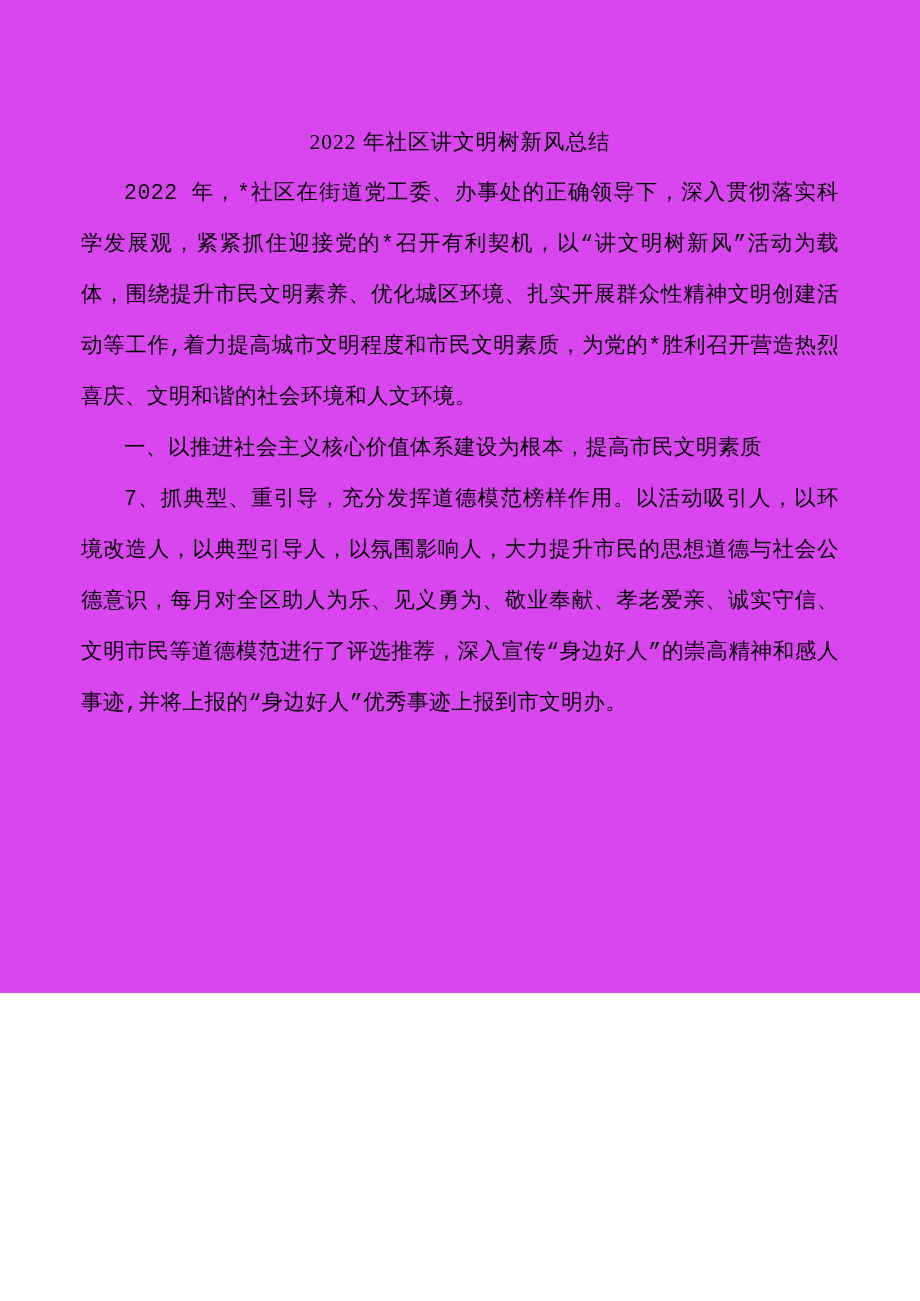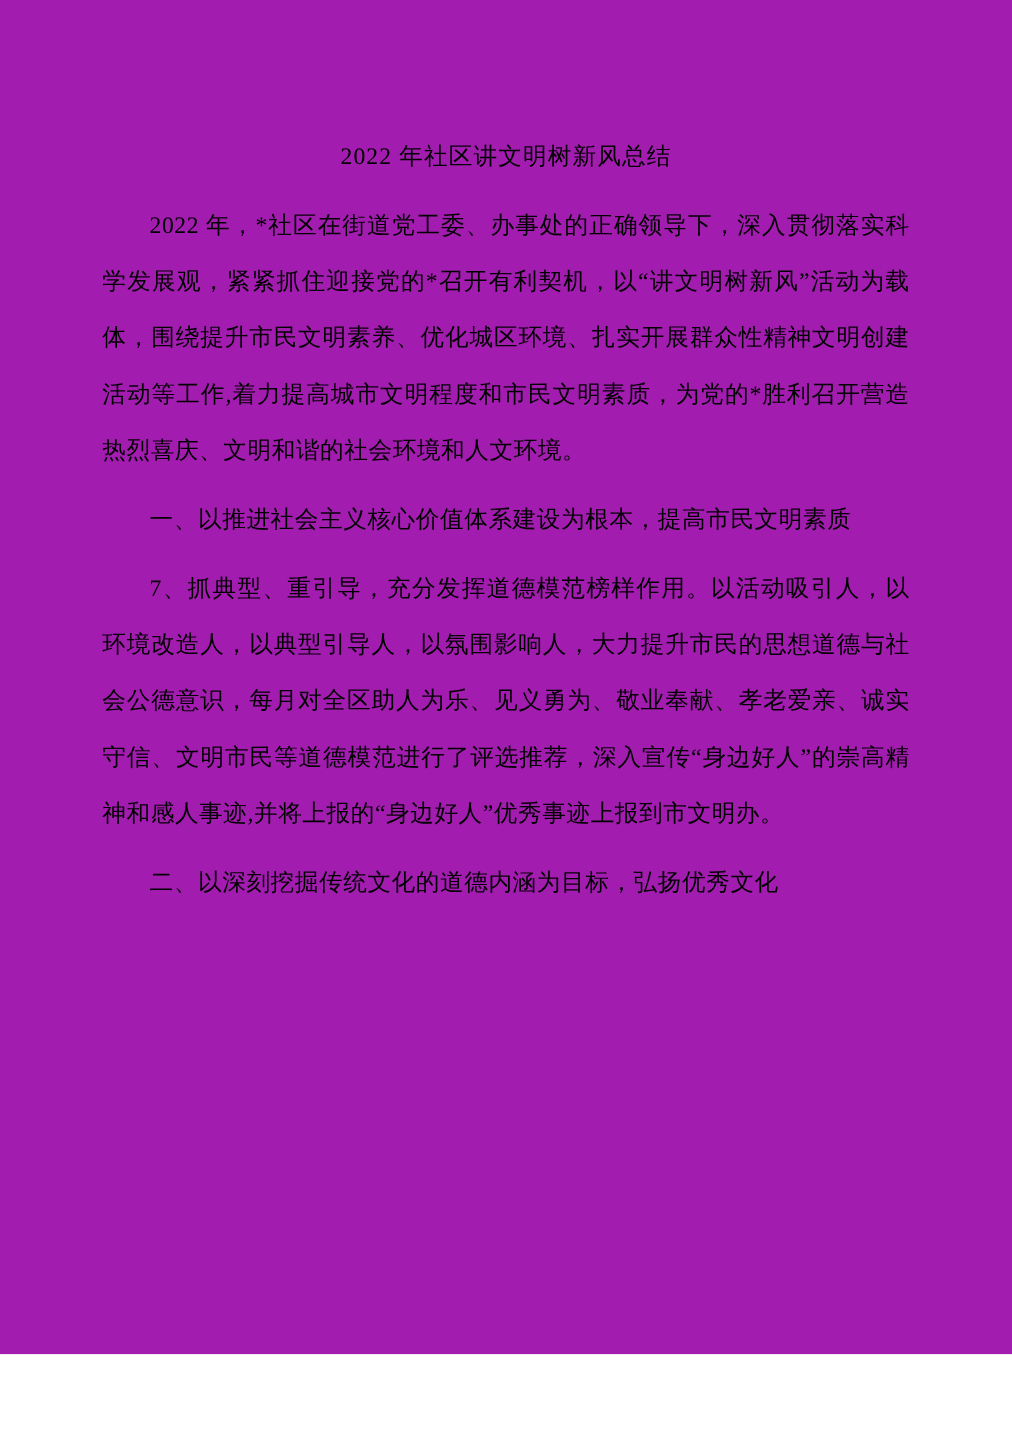--- a/index.html
+++ b/index.html
@@ -10,53 +10,53 @@
   body {
     width: 920px;
     height: 1301px;
     overflow: hidden;
     font-family: "Liberation Serif", "DejaVu Serif", serif;
     color: #000000;
   }
   .page {
     box-sizing: border-box;
     width: 920px;
-    height: 1231px;
+    height: 993px;
     padding: 117px 81px 0 81px;
-    background: #a21caf;
+    background: #d946ef;
   }
   .doc-title {
     margin: 0;
     font-size: 21.5px;
     font-weight: normal;
     line-height: 51px;
     text-align: center;
     letter-spacing: 1px;
   }
   .para {
-    margin: 12px;
+    margin: 0;
     font-size: 21.5px;
     line-height: 51px;
     text-align: justify;
     text-justify: inter-character;
     text-indent: 2em;
     word-break: break-all;
     letter-spacing: 0.5px;
+    font-family: Liberation Mono, monospace;
   }
 </style>
 </head>
 <body>
 
 <div class="page">
 
   <h1 class="doc-title">2022 年社区讲文明树新风总结</h1>
 
   <p class="para">2022 年，*社区在街道党工委、办事处的正确领导下，深入贯彻落实科学发展观，紧紧抓住迎接党的*召开有利契机，以“讲文明树新风”活动为载体，围绕提升市民文明素养、优化城区环境、扎实开展群众性精神文明创建活动等工作,着力提高城市文明程度和市民文明素质，为党的*胜利召开营造热烈喜庆、文明和谐的社会环境和人文环境。</p>
 
   <p class="para">一、以推进社会主义核心价值体系建设为根本，提高市民文明素质</p>
 
 
   <p class="para">7、抓典型、重引导，充分发挥道德模范榜样作用。以活动吸引人，以环境改造人，以典型引导人，以氛围影响人，大力提升市民的思想道德与社会公德意识，每月对全区助人为乐、见义勇为、敬业奉献、孝老爱亲、诚实守信、文明市民等道德模范进行了评选推荐，深入宣传“身边好人”的崇高精神和感人事迹,并将上报的“身边好人”优秀事迹上报到市文明办。</p>
 
-  <p class="para">二、以深刻挖掘传统文化的道德内涵为目标，弘扬优秀文化</p>
 
 
 </div>
 
 </body></html>

